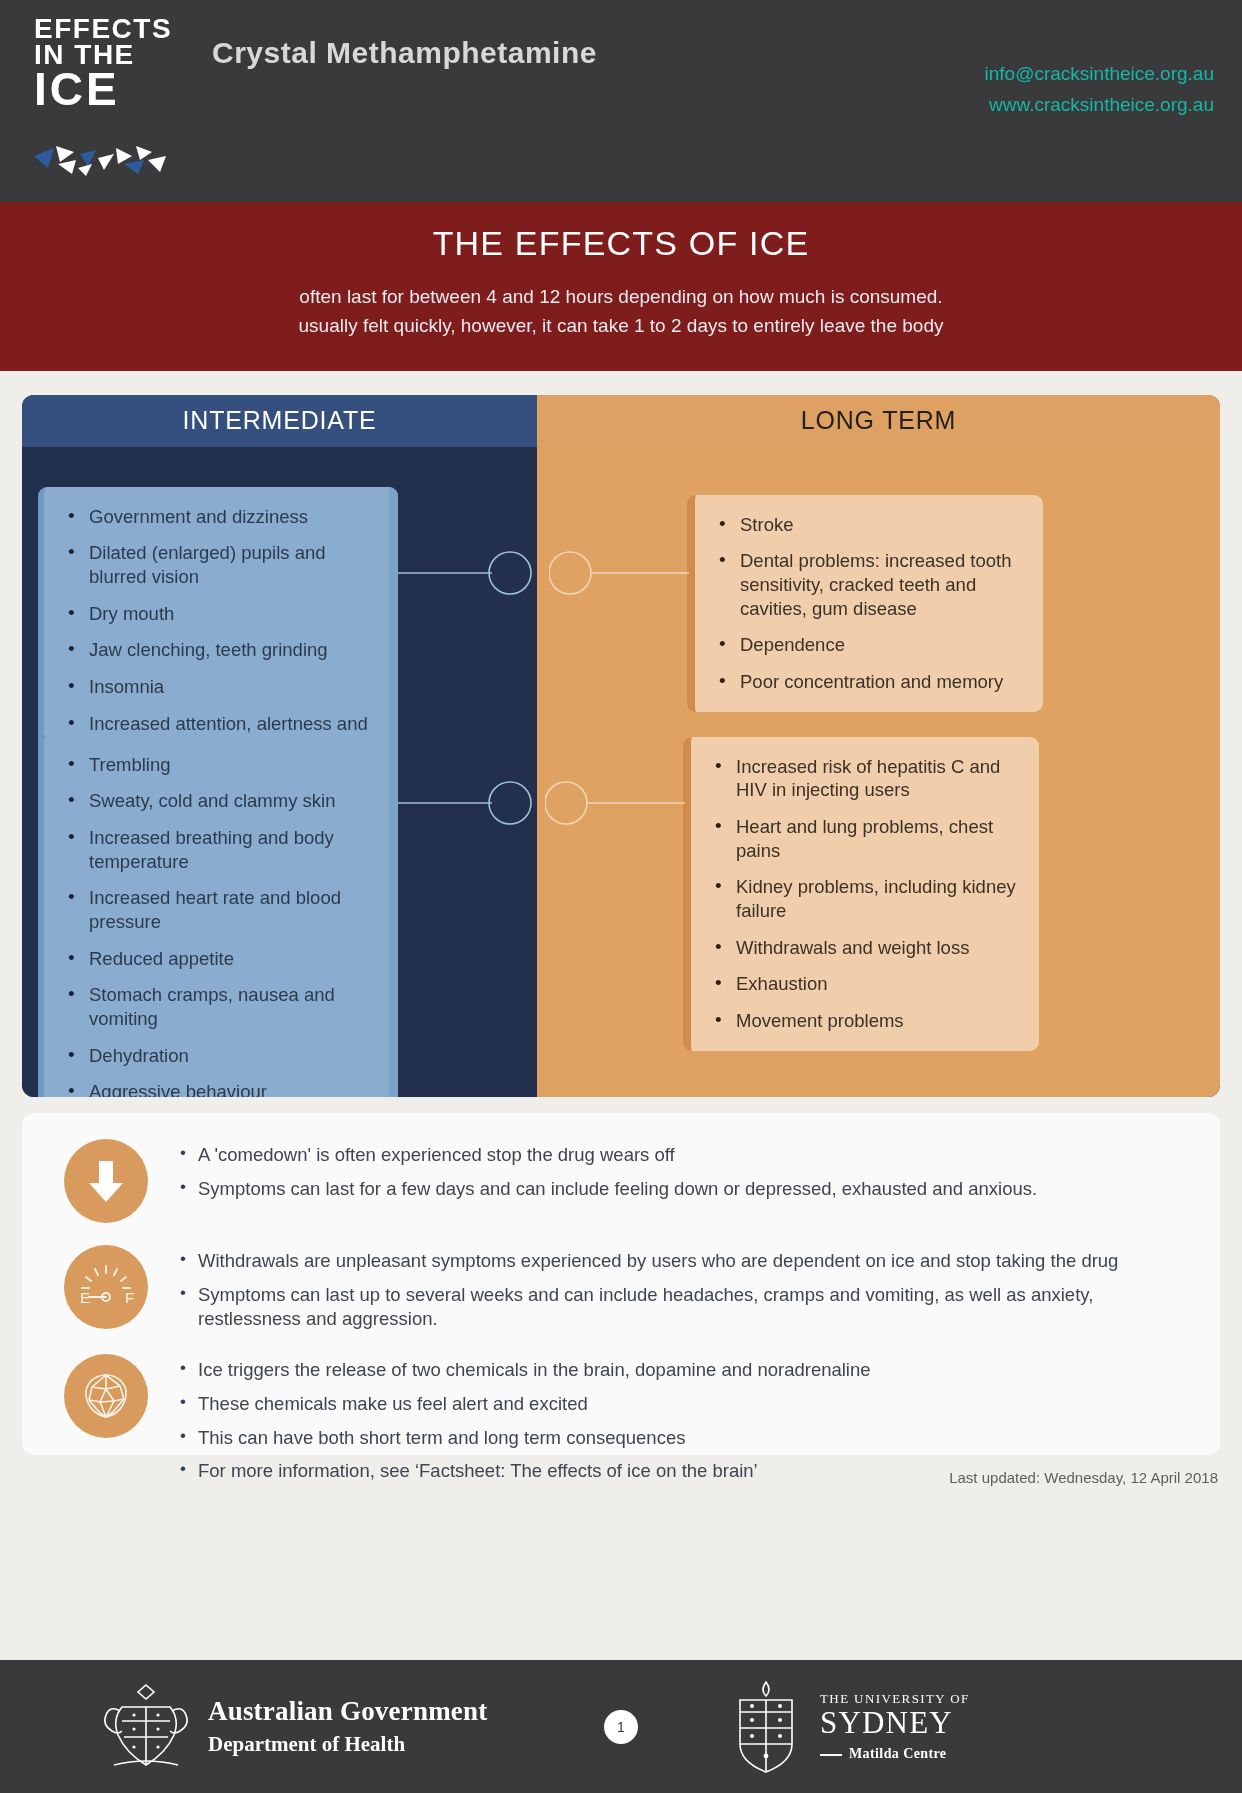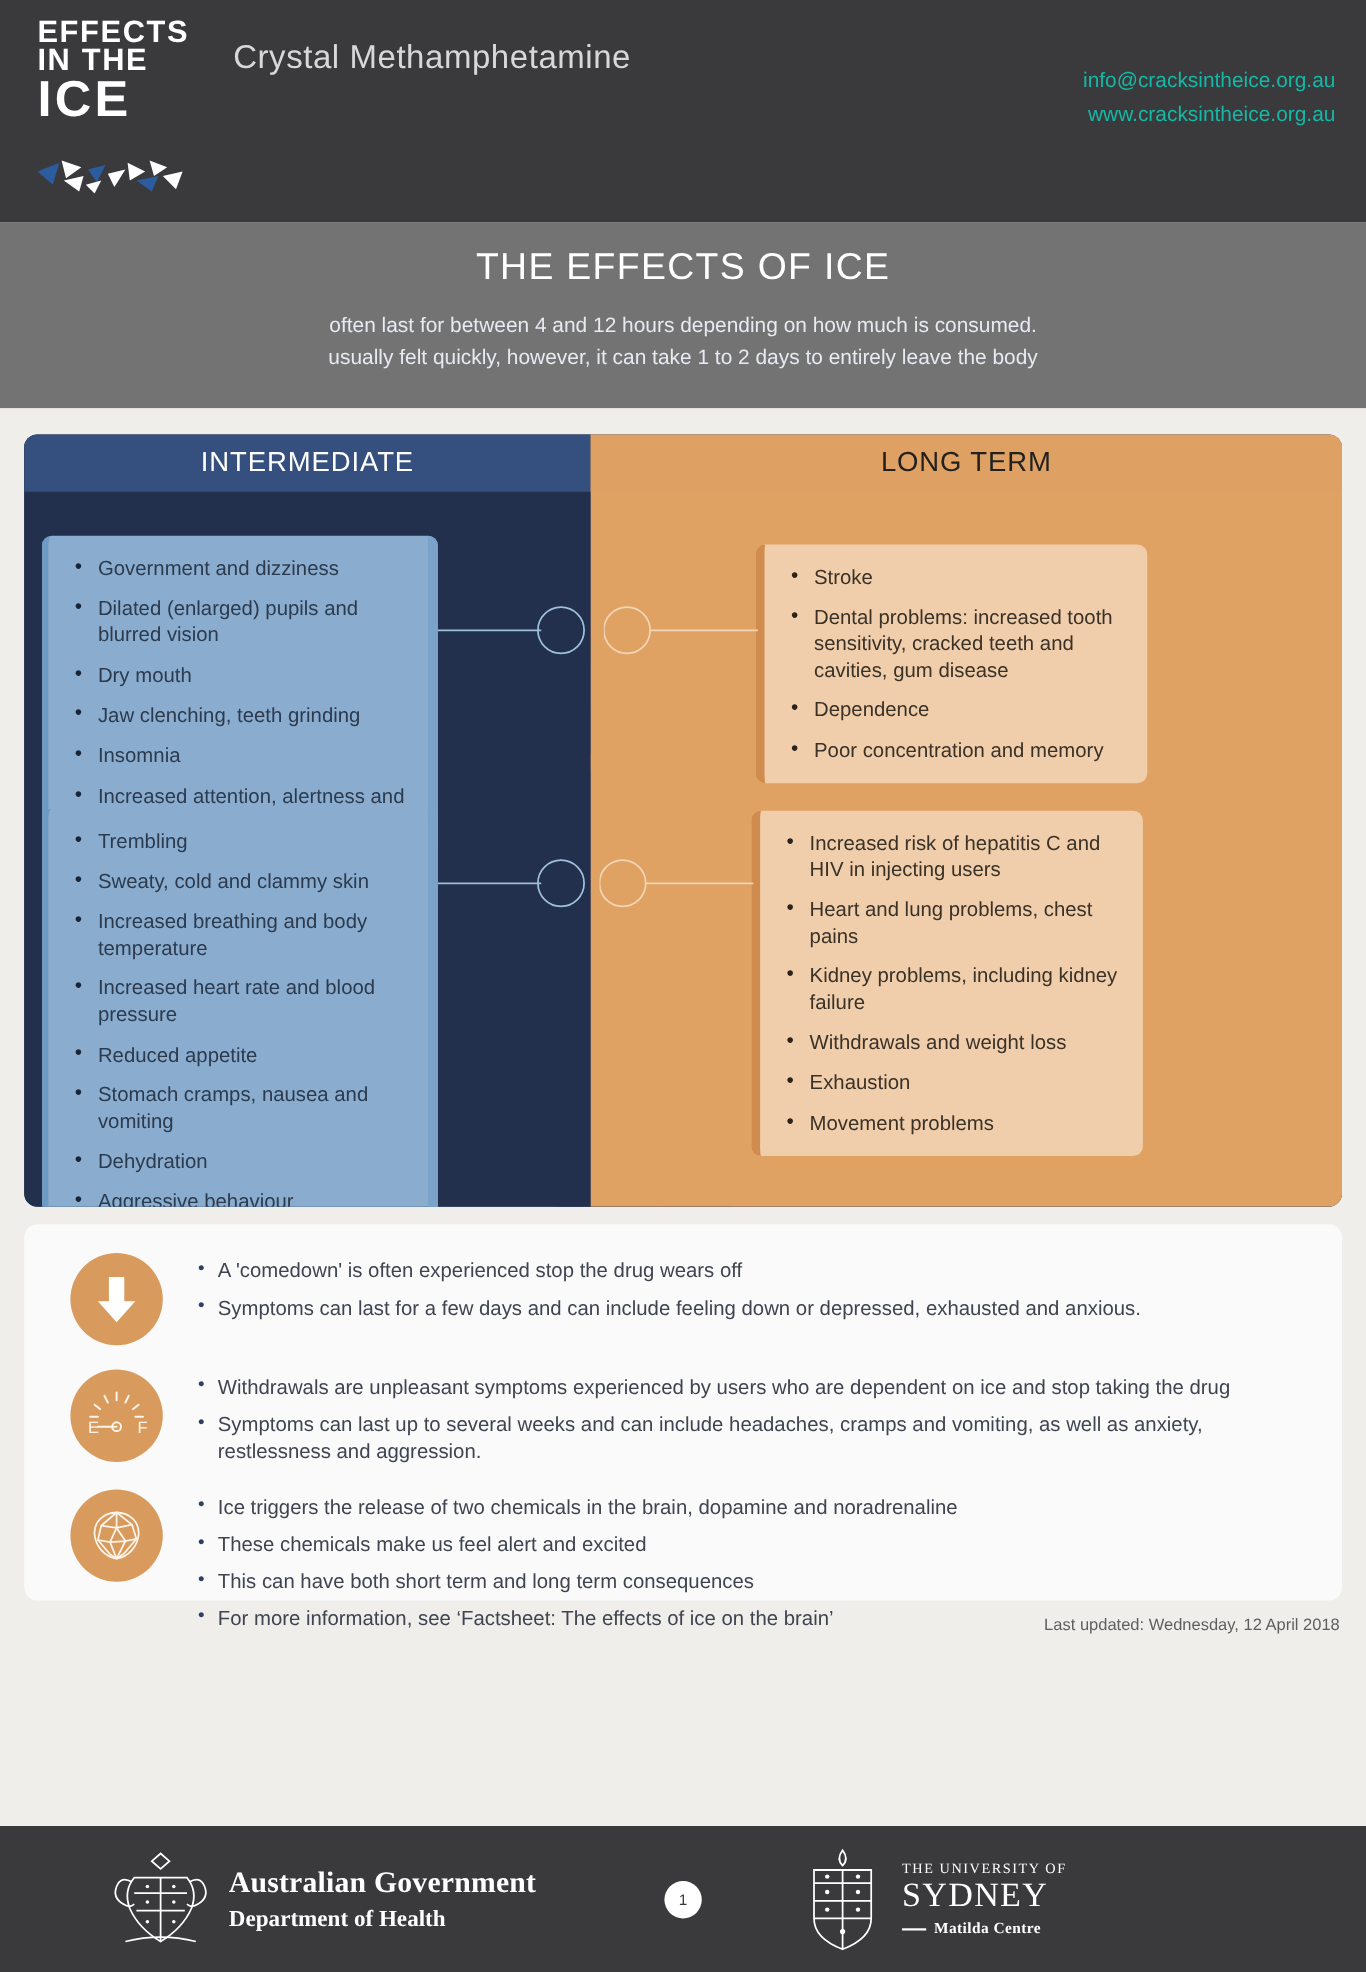--- a/index.html
+++ b/index.html
@@ -47,21 +47,21 @@
 
   .header-titles {
     position: absolute;
     left: 212px;
     top: 36px;
   }
   .h-line1 {
     font-size: 30px;
     color: #d8d8d8;
     letter-spacing: 0.5px;
-    font-weight: 400;
+    font-weight: 700;
   }
   .h-script {
     font-family: "DejaVu Serif", serif;
     font-style: italic;
     color: #ffffff;
     font-size: 27px;
     line-height: 1.32;
     margin-top: 6px;
     letter-spacing: 0.2px;
   }
@@ -70,21 +70,21 @@
     right: 28px;
     top: 58px;
     text-align: right;
     color: #14b8a6;
     font-size: 19px;
     line-height: 1.65;
   }
 
   
   .banner {
-    background: #737373;
+    background: #7f1d1d;
     padding: 22px 40px 30px;
     text-align: center;
     color: #ffffff;
   }
   .banner h1 {
     font-size: 34px;
     font-weight: 400;
     letter-spacing: 1.2px;
     margin-bottom: 20px;
   }

